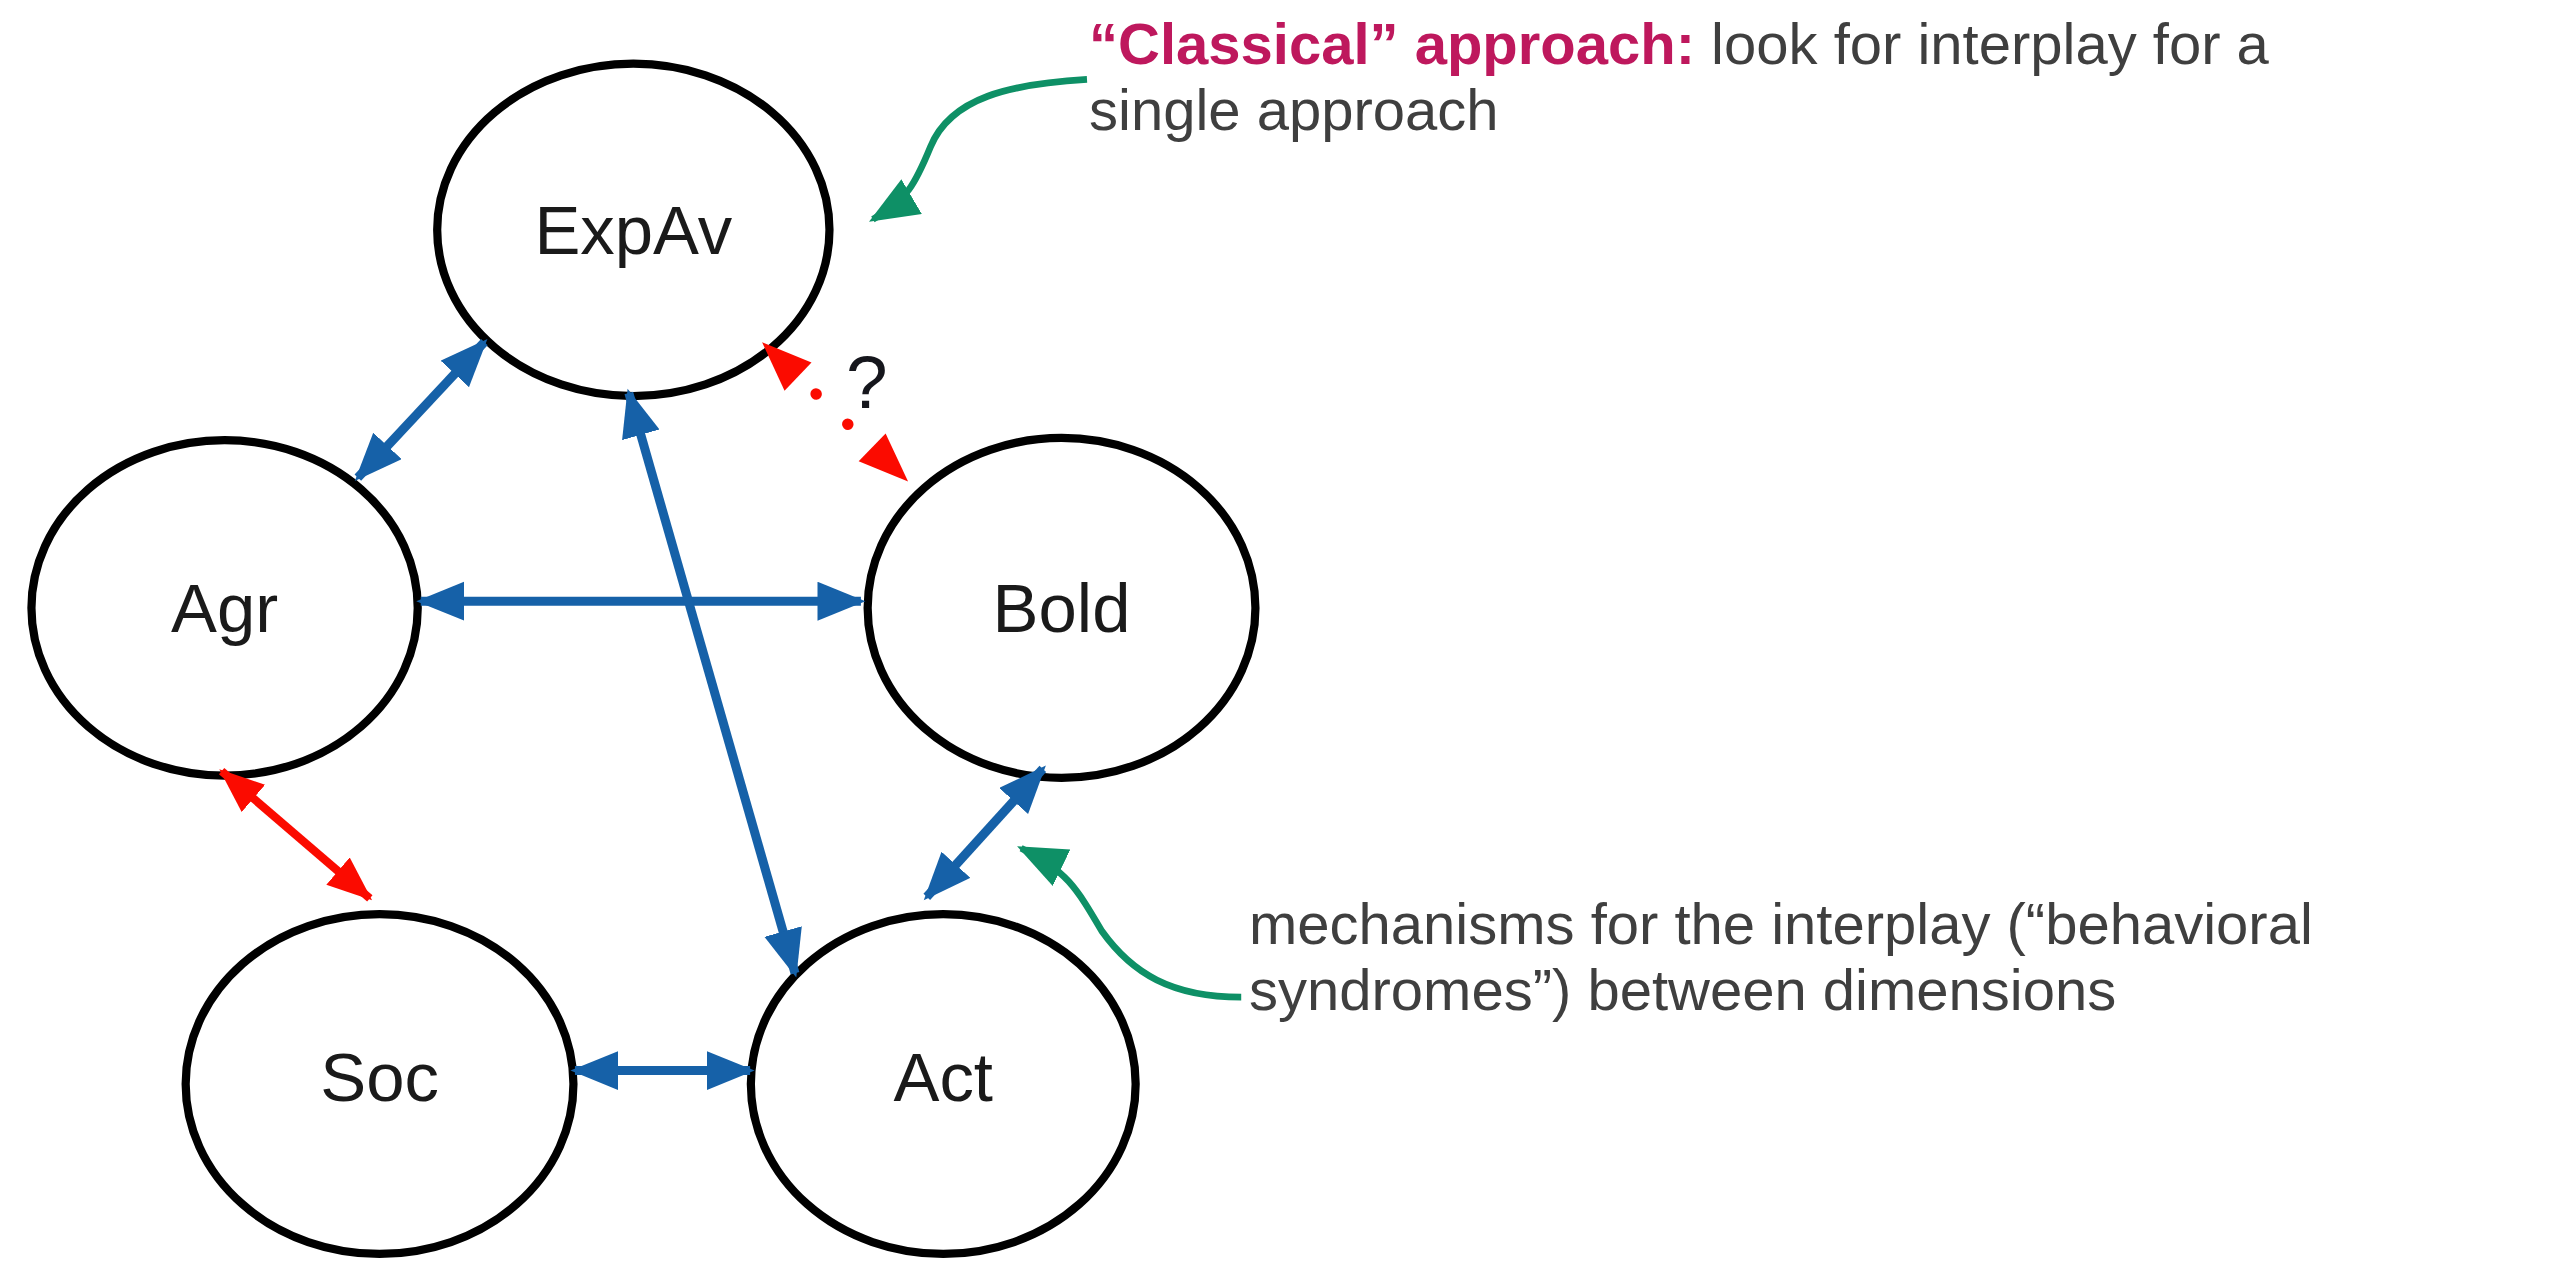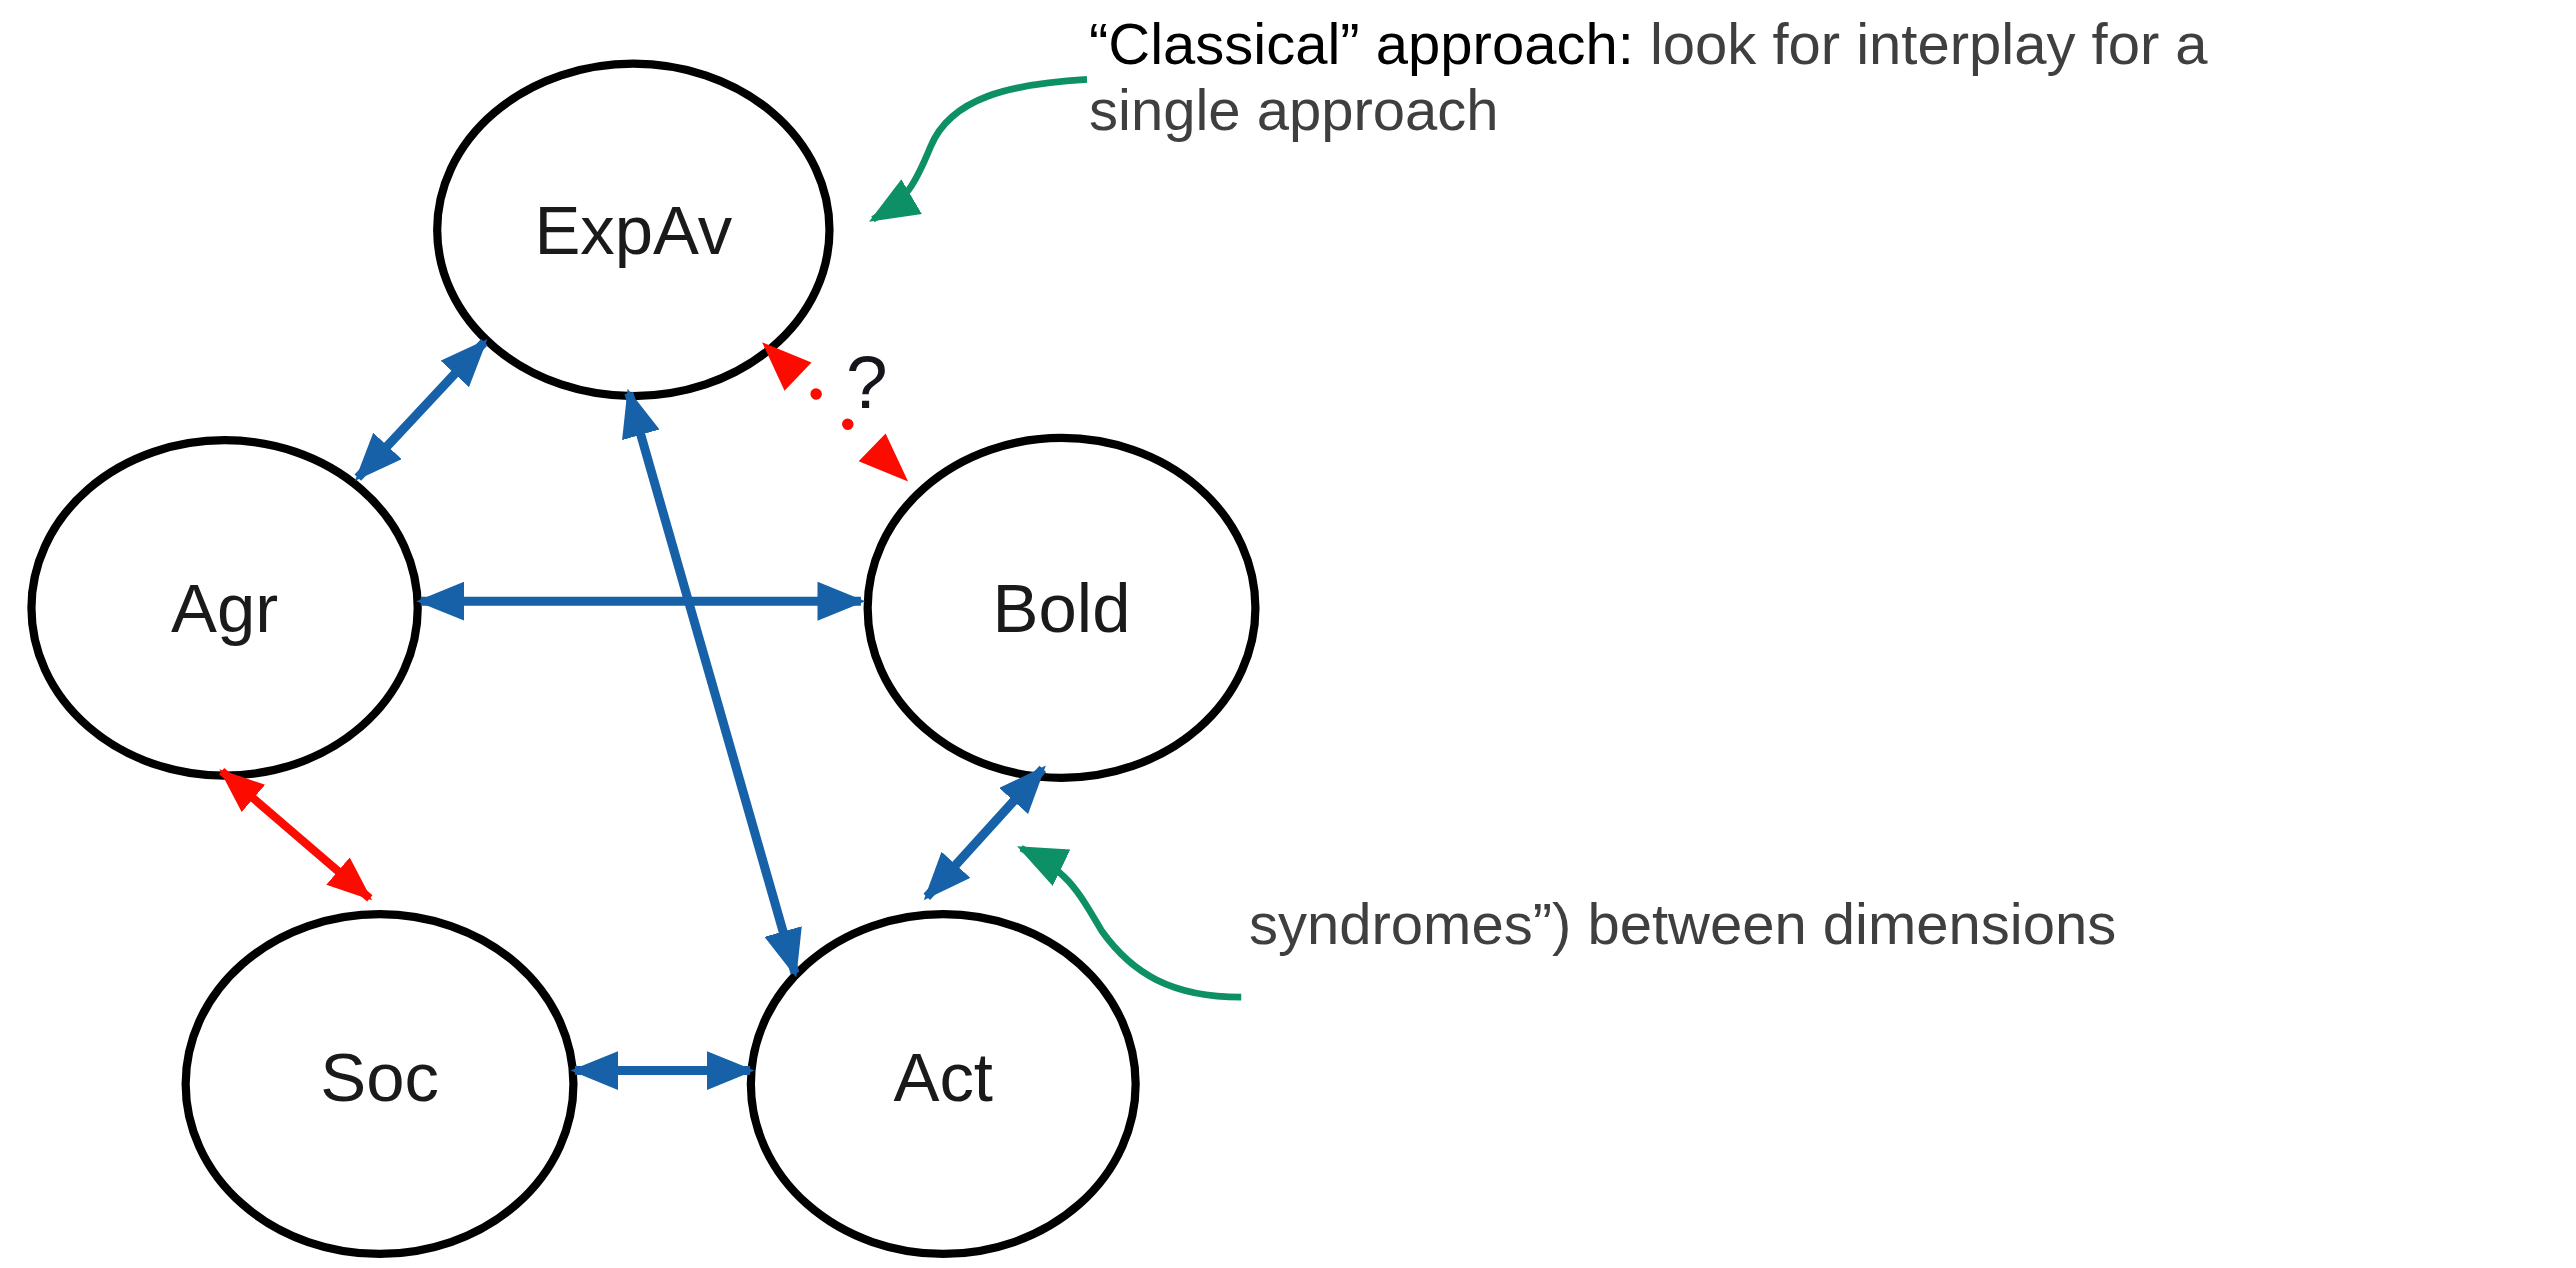--- a/index.html
+++ b/index.html
@@ -24,21 +24,21 @@
     fill: #15161c;
     text-anchor: middle;
   }
   .anno {
     position: absolute;
     font-family: "Liberation Sans", sans-serif;
     font-size: 58px;
     line-height: 66px;
     color: #3f3f3f;
   }
-  .anno b { color: #000000; font-weight: normal; }
+  .anno b { color: #be185d; font-weight: bold; }
   .anno-line { white-space: nowrap; }
 </style>
 </head>
 <body>
 
 <div id="canvas">
 
   <svg id="diagram-svg" width="2576" height="1269" viewBox="0 0 3441 1695">
     <defs>
       <marker id="head-blue" markerUnits="userSpaceOnUse" markerWidth="80" markerHeight="64" refX="58" refY="26" orient="auto-start-reverse">
@@ -81,17 +81,18 @@
 
     <text class="question-label" x="1158" y="545">?</text>
   </svg>
 
   <div class="anno" style="left:1089px; top:10.5px;">
     <div class="anno-line"><b>“Classical” approach:</b><span> look for interplay for a</span></div>
     <div class="anno-line">single approach</div>
   </div>
 
   <div class="anno" style="left:1249px; top:891px;">
+    <div class="anno-line">mechanisms for the interplay (“behavioral</div>
     <div class="anno-line">syndromes”) between dimensions</div>
   </div>
 
 </div>
 
 
 </body></html>

